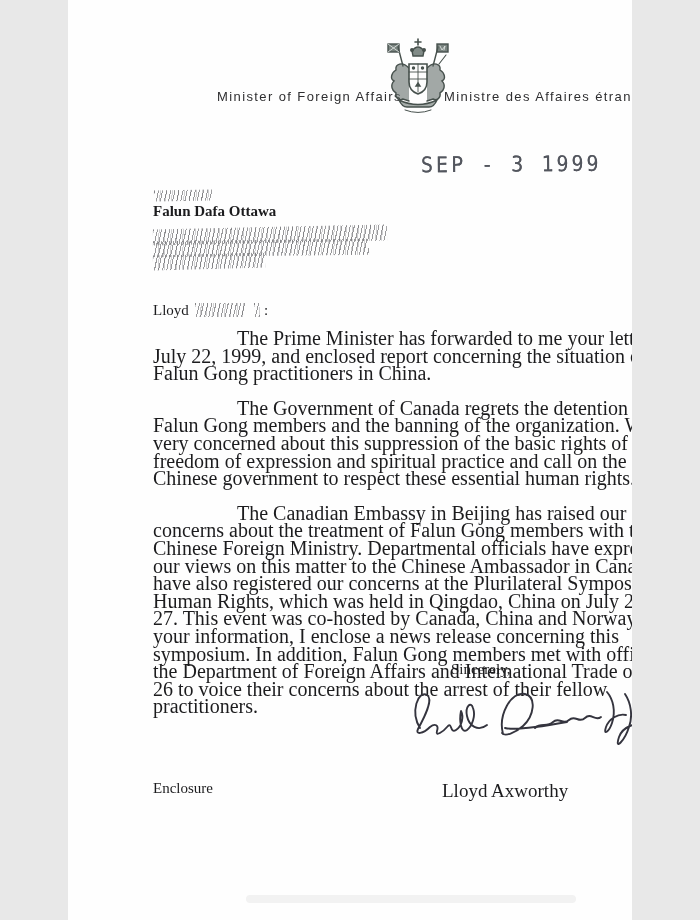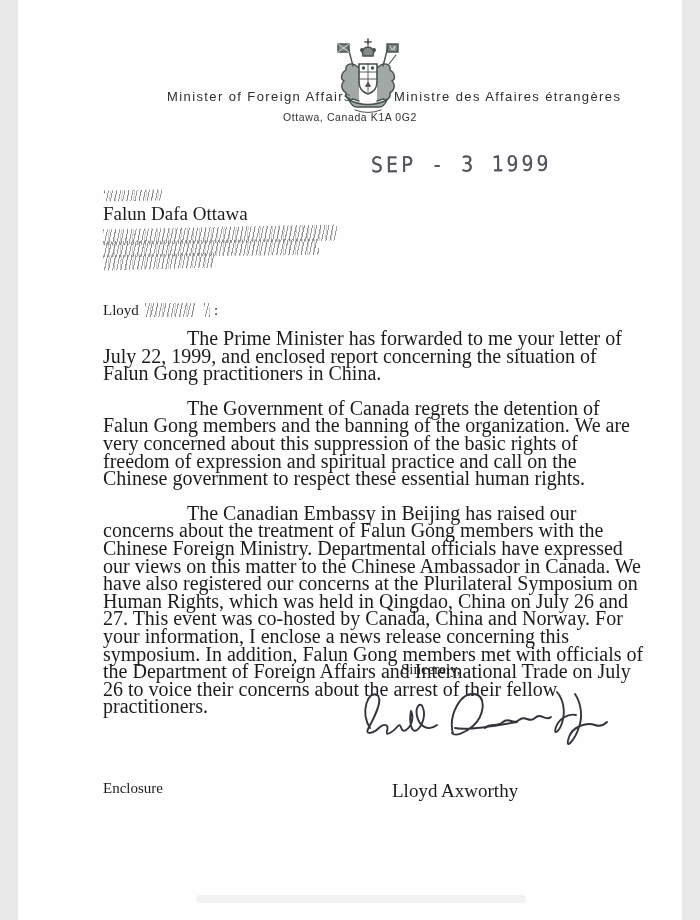--- a/index.html
+++ b/index.html
@@ -1,18 +1,18 @@
 <!DOCTYPE html>
 <html><head>
 <meta charset="utf-8">
 <style>
   html,body{margin:0;padding:0;background:#e8e8e8;}
   .page{
     position:relative;
-    width:664px;height:920px;
+    width:564px;height:920px;
     margin:0 auto;
     background:#fefefe;
     overflow:hidden;
     font-family:"Liberation Serif", serif;
     color:#1c1c1e;
   }
   
   .hdr-title{
     position:absolute;
     font-family:"Liberation Sans", sans-serif;
@@ -55,21 +55,22 @@
   .r-line1{position:absolute;left:86px;top:190px;width:58px;height:11px;transform:rotate(-1deg);}
   .r-block{position:absolute;left:85px;top:227px;width:240px;height:48px;}
   .r-b1{position:absolute;left:0;top:0;width:234px;height:16px;transform:rotate(-1.2deg);}
   .r-b2{position:absolute;left:0;top:13px;width:216px;height:16px;transform:rotate(-0.6deg);}
   .r-b3{position:absolute;left:0;top:27px;width:112px;height:15px;transform:rotate(-1.6deg);}
   .r-inline{width:50px;height:14px;vertical-align:-2px;margin:0 2px;}
   .r-tick{width:6px;height:14px;vertical-align:-2px;margin-left:4px;}
   
   .recipient-name{
     position:absolute;left:85px;top:203px;
-    font-size:19px;
+    font-size:15px;
+    font-weight:bold;
   }
   
   .salutation{position:absolute;left:85px;top:302px;font-size:15px;}
   .body-text{
     position:absolute;left:85px;top:330px;width:541px;
     font-size:20px;line-height:17.6px;
   }
   .body-text p{margin:0 0 17px 0;text-indent:84px;}
   .closing{position:absolute;left:371px;top:661px;font-size:15px;margin-left:12px;}
   .sig{position:absolute;left:336px;top:682px;width:266px;height:74px;}
@@ -112,21 +113,20 @@
     <circle cx="30.5" cy="32" r="1" fill="#47514d"></circle>
     <circle cx="39.5" cy="32" r="1" fill="#47514d"></circle>
     <path d="M35 47 l2 3 h-4 z" fill="#47514d"></path>
 
     <path d="M16 64 q19 9 38 0 q-3 7 -8 7 h-22 q-5 0 -8 -7 z" fill="#4c5a54" fill-opacity="0.5"></path>
     <path d="M22 74 q13 5 26 0" stroke-width="1"></path>
   </svg>
 
   <div class="hdr-title hdr-fr">Ministre des Affaires étrangères</div>
 
-  <div class="hdr-office">Ottawa, Canada K1A 0G2</div>
 
   <div class="stamp">SEP - 3 1999</div>
 
   <span class="redact r-line1"></span>
   <div class="recipient-name">Falun Dafa Ottawa</div>
   <div class="r-block">
     <span class="redact r-b1"></span>
     <span class="redact r-b2"></span>
     <span class="redact r-b3"></span>
   </div>

